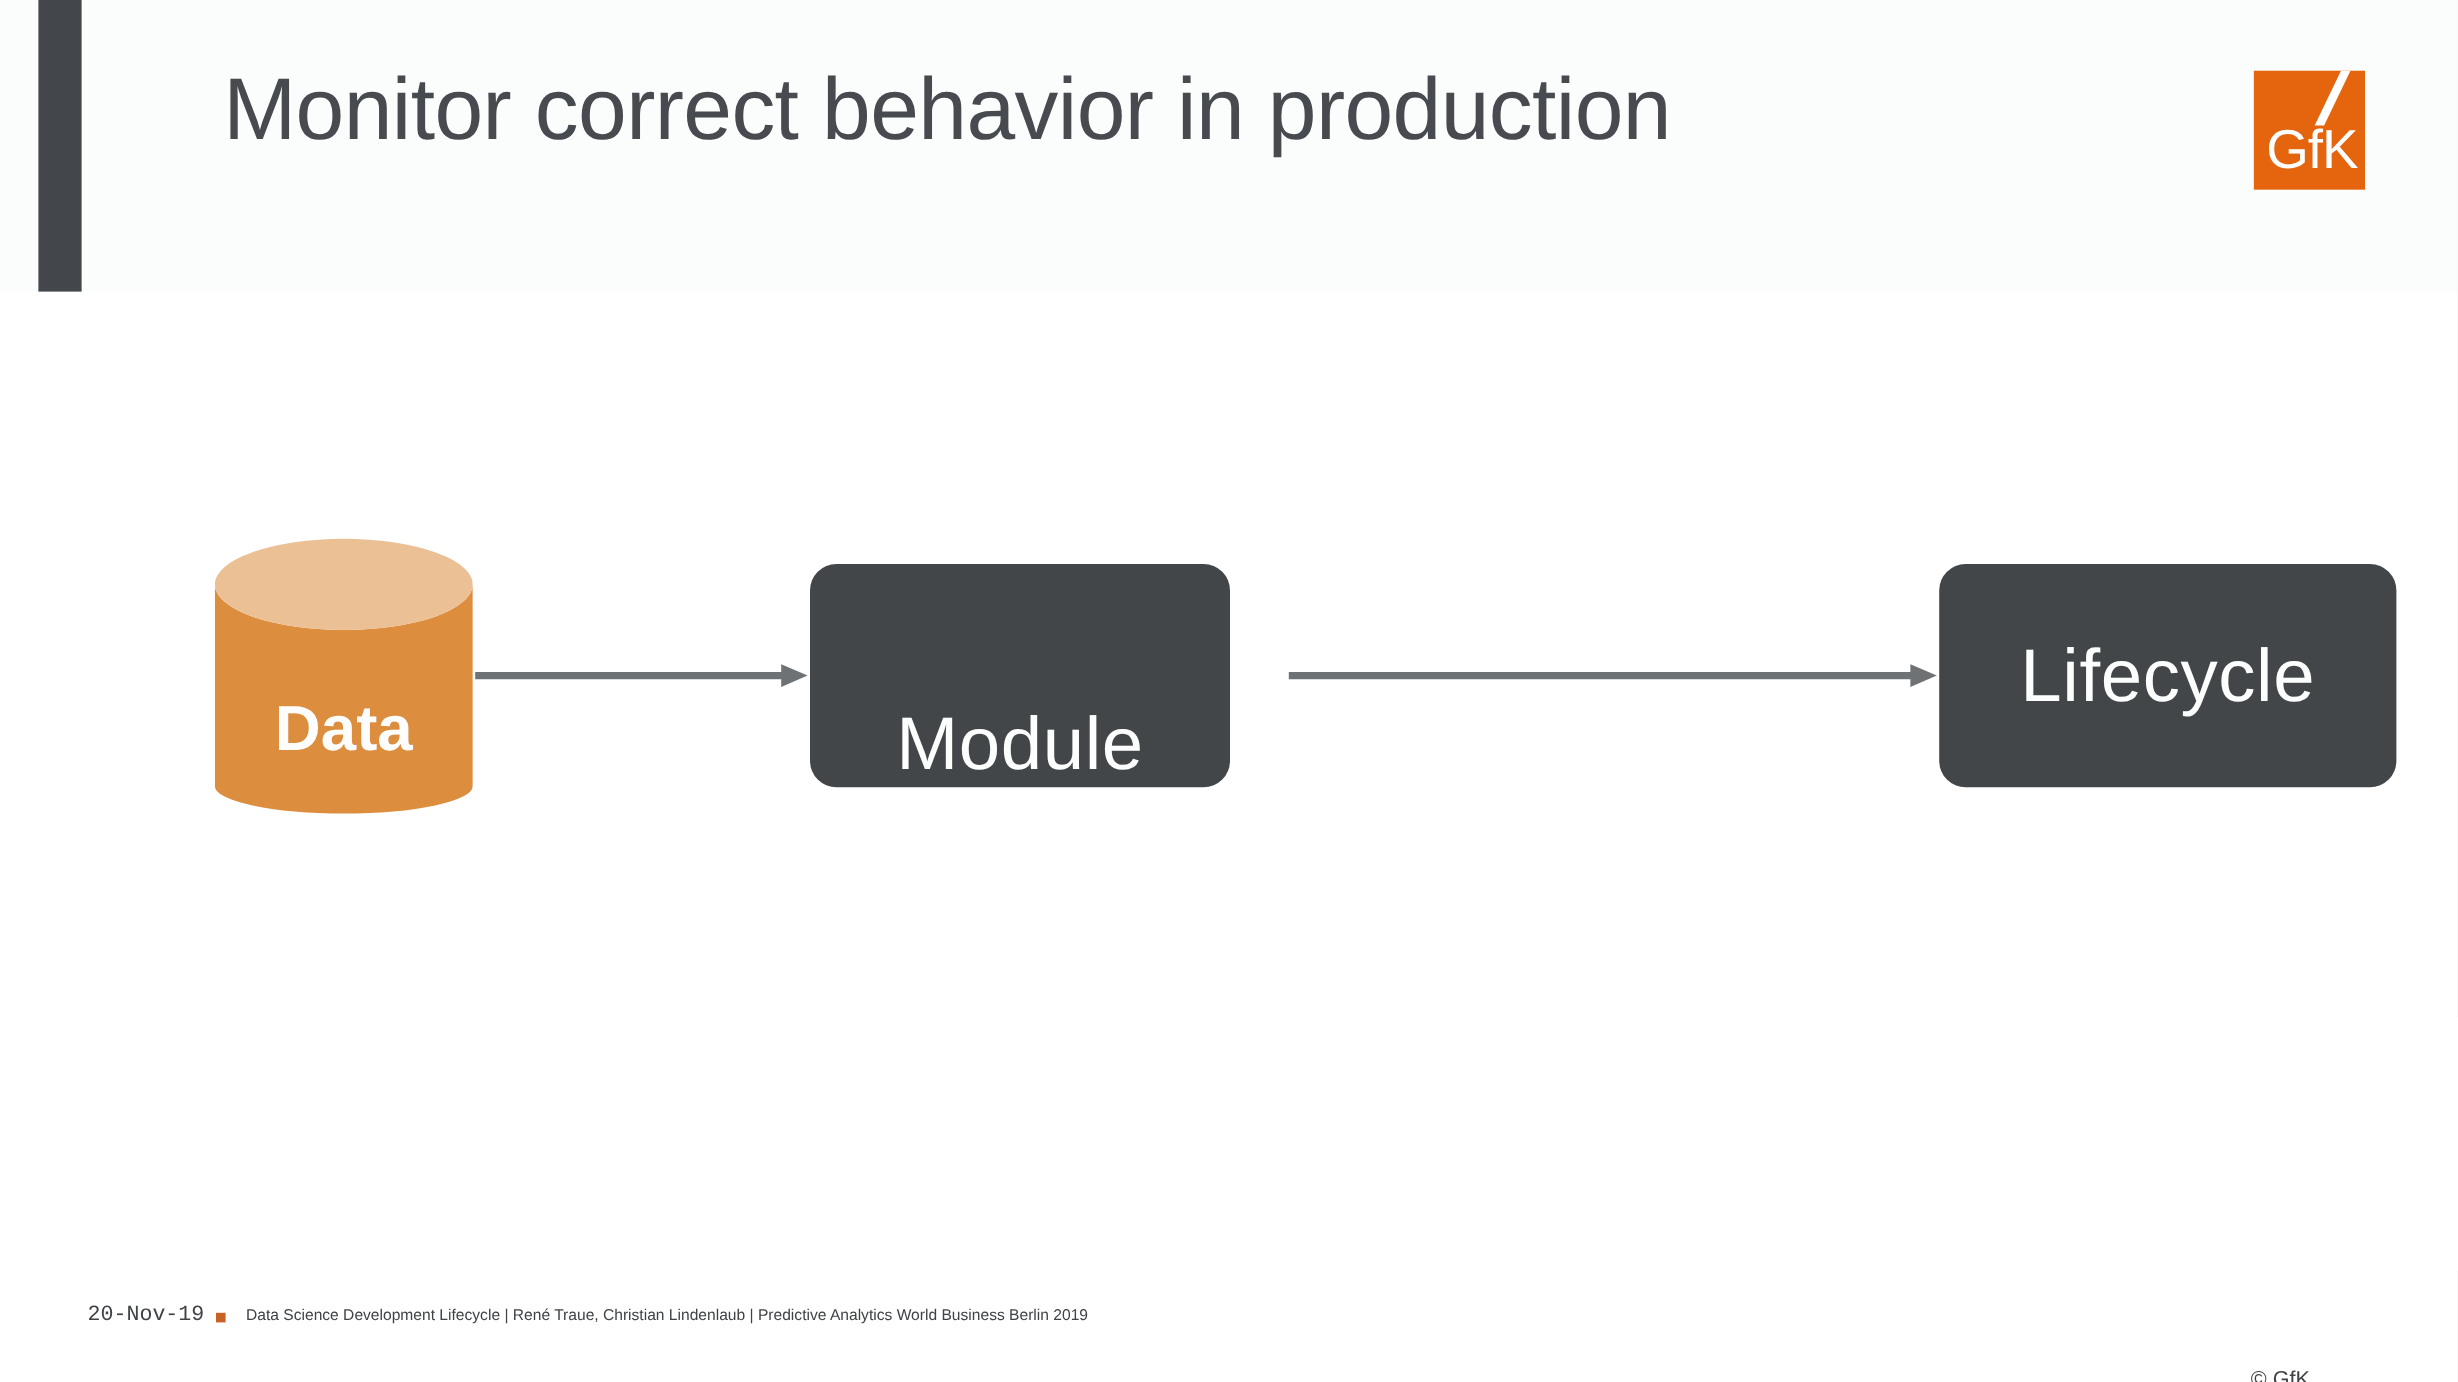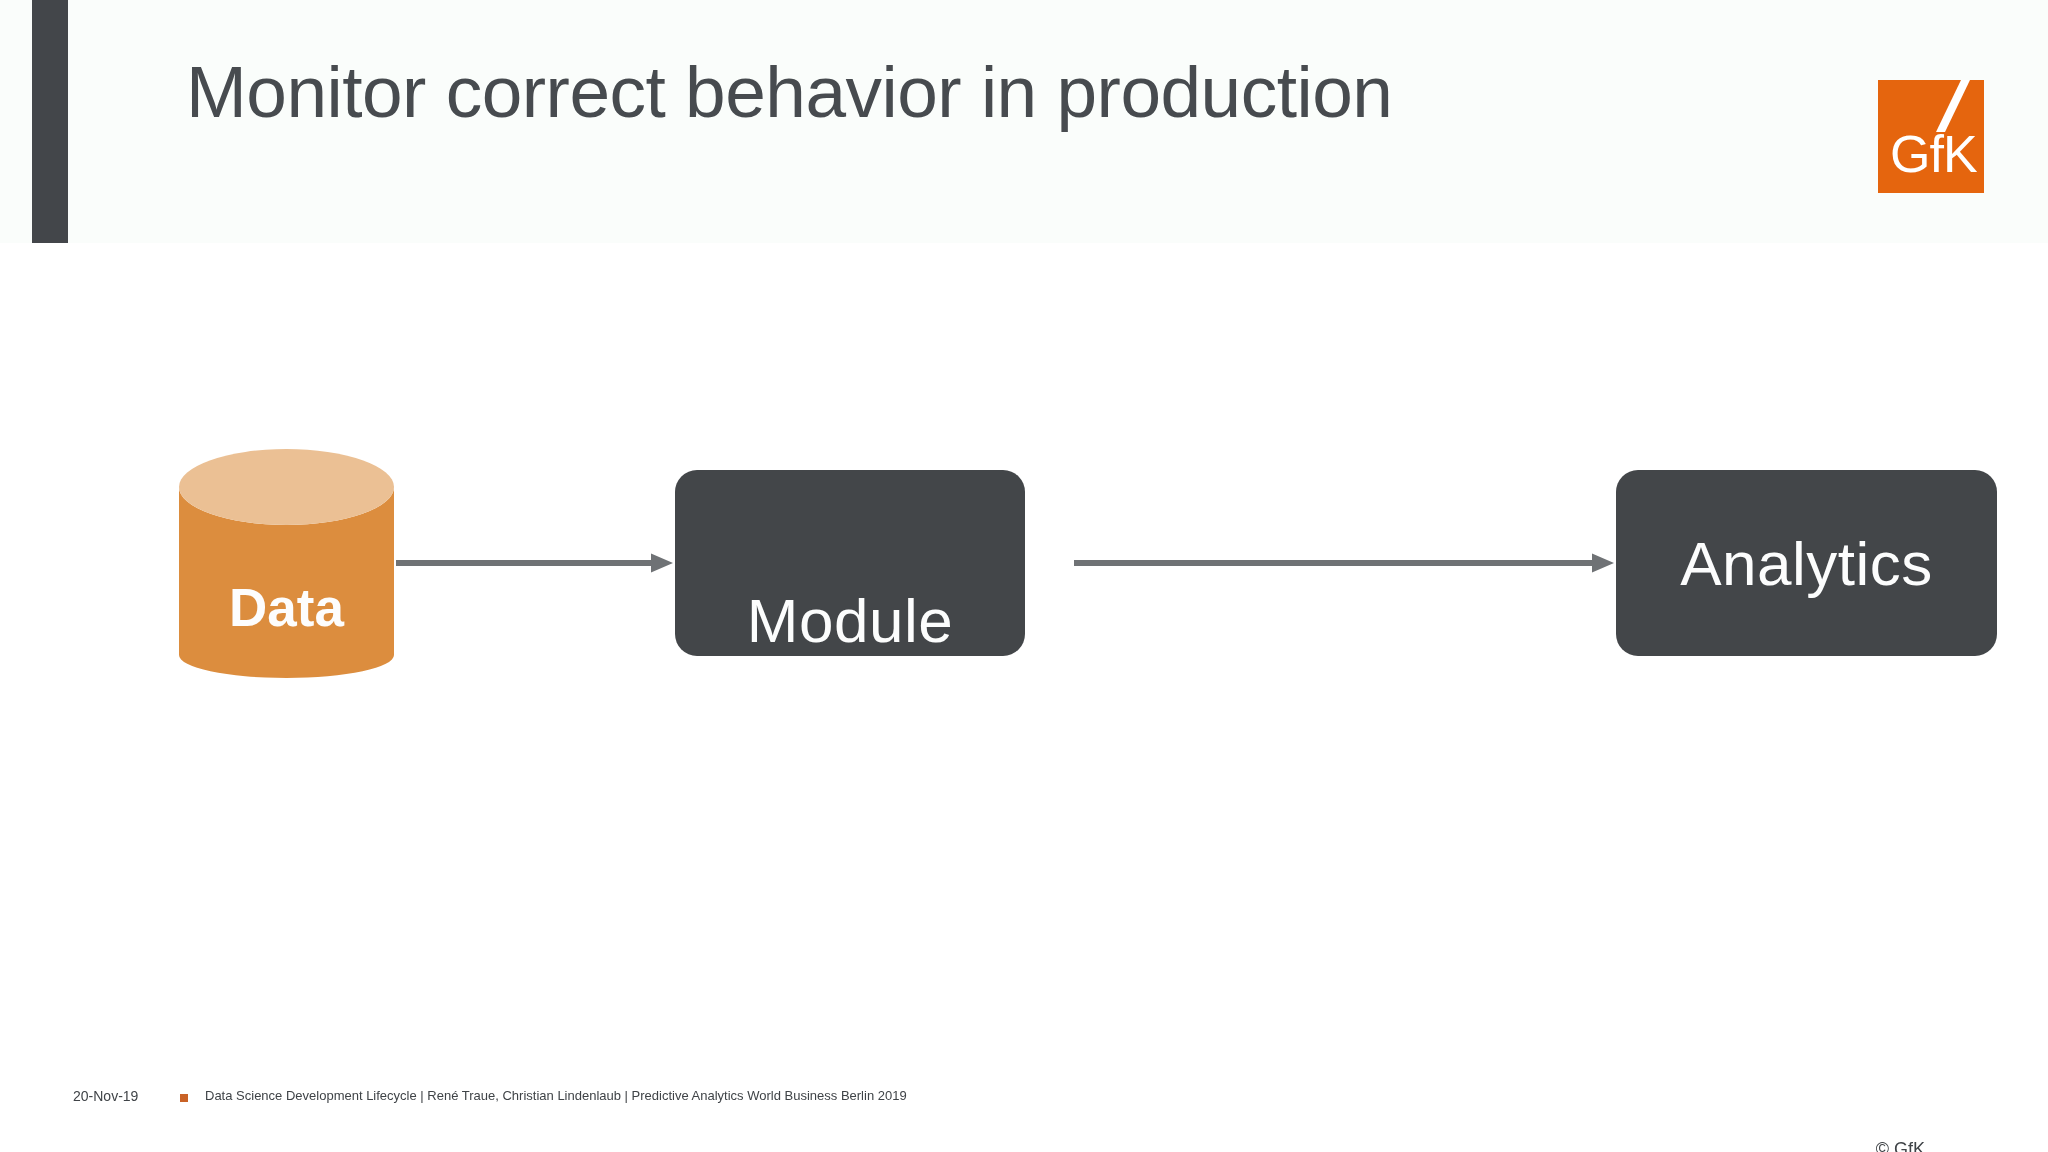--- a/index.html
+++ b/index.html
@@ -34,22 +34,22 @@
     margin: 0;
     font-size: 73px;
     line-height: 1.1;
     font-weight: 200;
     letter-spacing: -0.5px;
     color: var(--title-gray, #474B4F);
     white-space: nowrap;
   }
   .logo {
     position: absolute;
-    left: 1878px; top: 80px;
-    width: 106px; height: 113px;
+    left: 1878px; top: 52px;
+    width: 93px; height: 113px;
   }
   .logo svg { display: block; width: 100%; height: 100%; }
   .logo-square { fill: var(--accent-orange, #E5650E); }
   .logo-slash { fill: #ffffff; }
   .logo-text {
     fill: #ffffff;
     font-family: "Liberation Sans", sans-serif;
     font-size: 52px;
     font-weight: 400;
     letter-spacing: -1px;
@@ -96,24 +96,25 @@
     color: #fcfdfd;
     font-size: 62px;
     font-weight: 300;
     letter-spacing: 0.5px;
   }
   .node-module   { left: 675px;  width: 350px; align-items: flex-end; }
   .node-frontend { left: 1616px; width: 381px; }
   .footer-date {
     position: absolute;
     left: 73px; top: 1085px;
-    font-size: 14px;
+    font-size: 18px;
     color: var(--footer-gray, #3F4347);
     line-height: 22px;
     white-space: nowrap;
+    font-family: Liberation Mono, monospace;
   }
   .footer-bullet {
     position: absolute;
     left: 180px; top: 1094px;
     width: 8px; height: 8px;
     background: var(--bullet-orange, #C96226);
   }
   .footer-credits {
     position: absolute;
     left: 205px; top: 1085px;
@@ -162,21 +163,21 @@
       <ellipse class="cyl-top" cx="107.5" cy="39" rx="107.5" ry="38"></ellipse>
     </svg>
     <div class="cylinder-label">Data</div>
   </div>
 
   <div class="node-box node-module">
     <span>Module</span>
   </div>
 
   <div class="node-box node-frontend">
-    <span>Analytics</span>
+    <span>Lifecycle</span>
   </div>
 
   <div class="footer-date">20-Nov-19</div>
 
   <div class="footer-bullet"></div>
 
   <div class="footer-credits">Data Science Development Lifecycle | René Traue, Christian Lindenlaub | Predictive Analytics World Business Berlin 2019</div>
 
   <div class="footer-copyright">© GfK</div>
 

